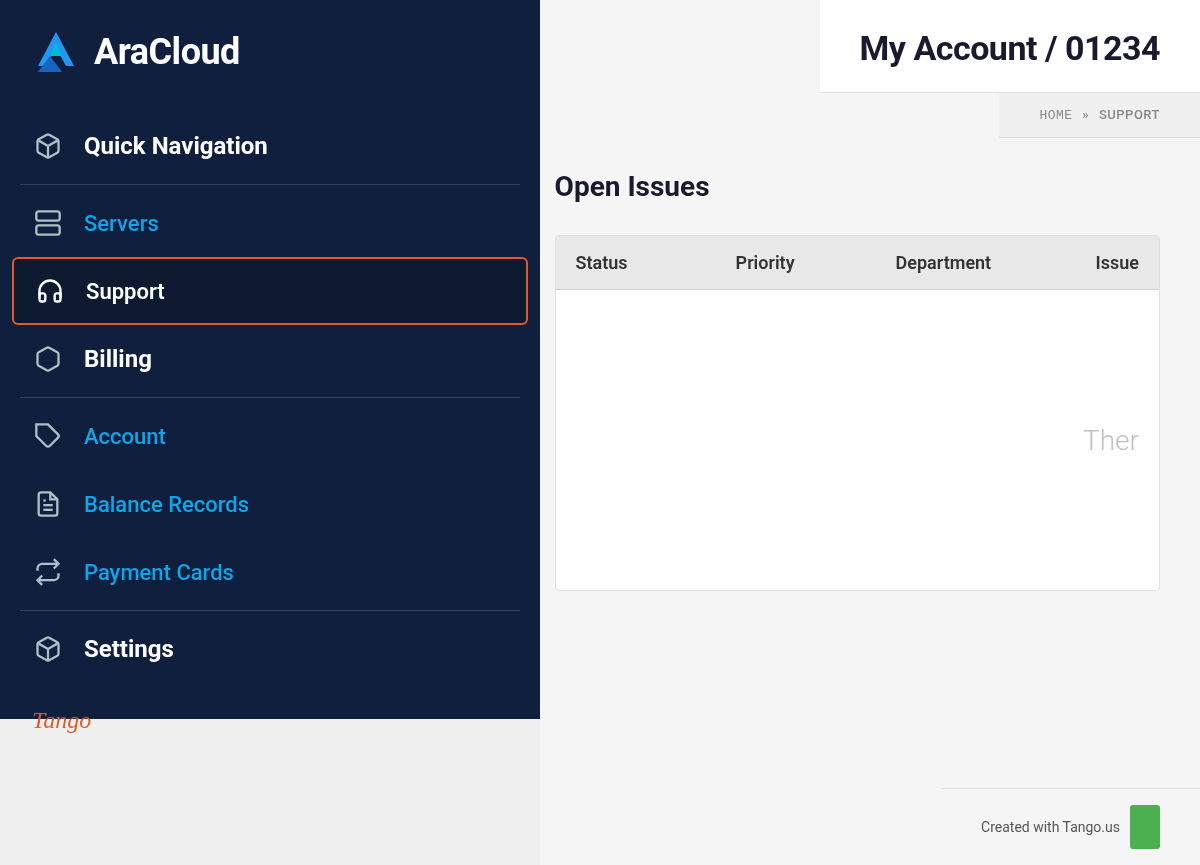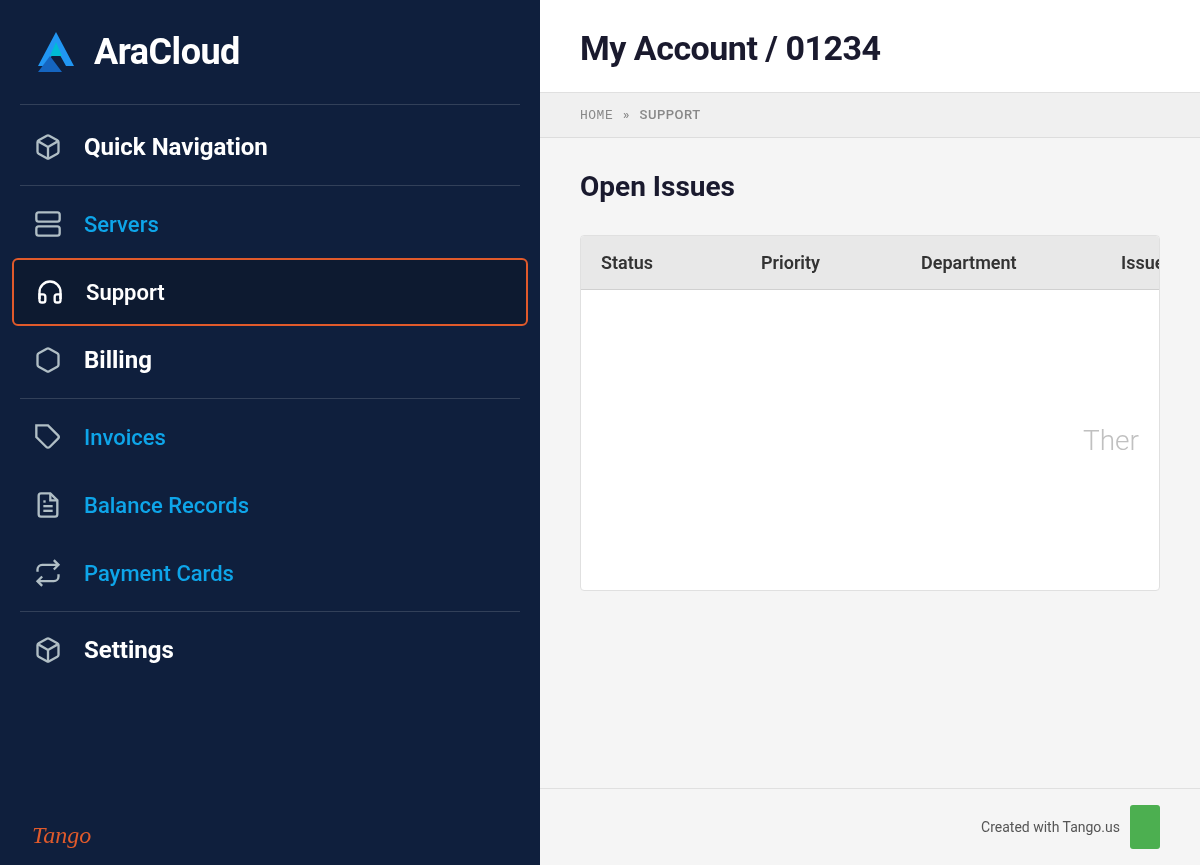--- a/index.html
+++ b/index.html
@@ -13,21 +13,21 @@
     }
 
     
     .sidebar {
       width: 540px;
       min-width: 540px;
       background: #0f1f3d;
       display: flex;
       flex-direction: column;
       padding: 0;
-      height: 865px;
+      height: 719px;
     }
 
     .sidebar-logo {
       display: flex;
       align-items: center;
       padding: 28px 32px 28px 32px;
       gap: 14px;
     }
 
     .logo-icon {
@@ -112,20 +112,21 @@
     }
 
     
     .main-content {
       flex: 1;
       background: #f5f5f5;
       display: flex;
       flex-direction: column;
       height: 865px;
       overflow: hidden;
+      align-items: flex-end;
     }
 
     .main-header {
       background: #ffffff;
       padding: 28px 40px 24px 40px;
       border-bottom: 1px solid #e0e0e0;
     }
 
     .page-title {
       font-size: 34px;
@@ -264,21 +265,21 @@
 
     <div class="sidebar-divider" style="margin: 4px 20px;"></div>
 
     <div class="nav-item">
       <span class="nav-icon">
         <svg viewBox="0 0 24 24" fill="none" stroke="#b0bec5" stroke-width="2">
           <path d="M20.59 13.41l-7.17 7.17a2 2 0 0 1-2.83 0L2 12V2h10l8.59 8.59a2 2 0 0 1 0 2.82z"></path>
           <line x1="7" y1="7" x2="7.01" y2="7"></line>
         </svg>
       </span>
-      <span>Invoices</span>
+      <span>Account</span>
     </div>
 
     <div class="nav-item">
       <span class="nav-icon">
         <svg viewBox="0 0 24 24" fill="none" stroke="#b0bec5" stroke-width="2">
           <path d="M14 2H6a2 2 0 0 0-2 2v16a2 2 0 0 0 2 2h12a2 2 0 0 0 2-2V8z"></path>
           <polyline points="14 2 14 8 20 8"></polyline>
           <line x1="16" y1="13" x2="8" y2="13"></line>
           <line x1="16" y1="17" x2="8" y2="17"></line>
           <polyline points="10 9 9 9 8 9"></polyline>

